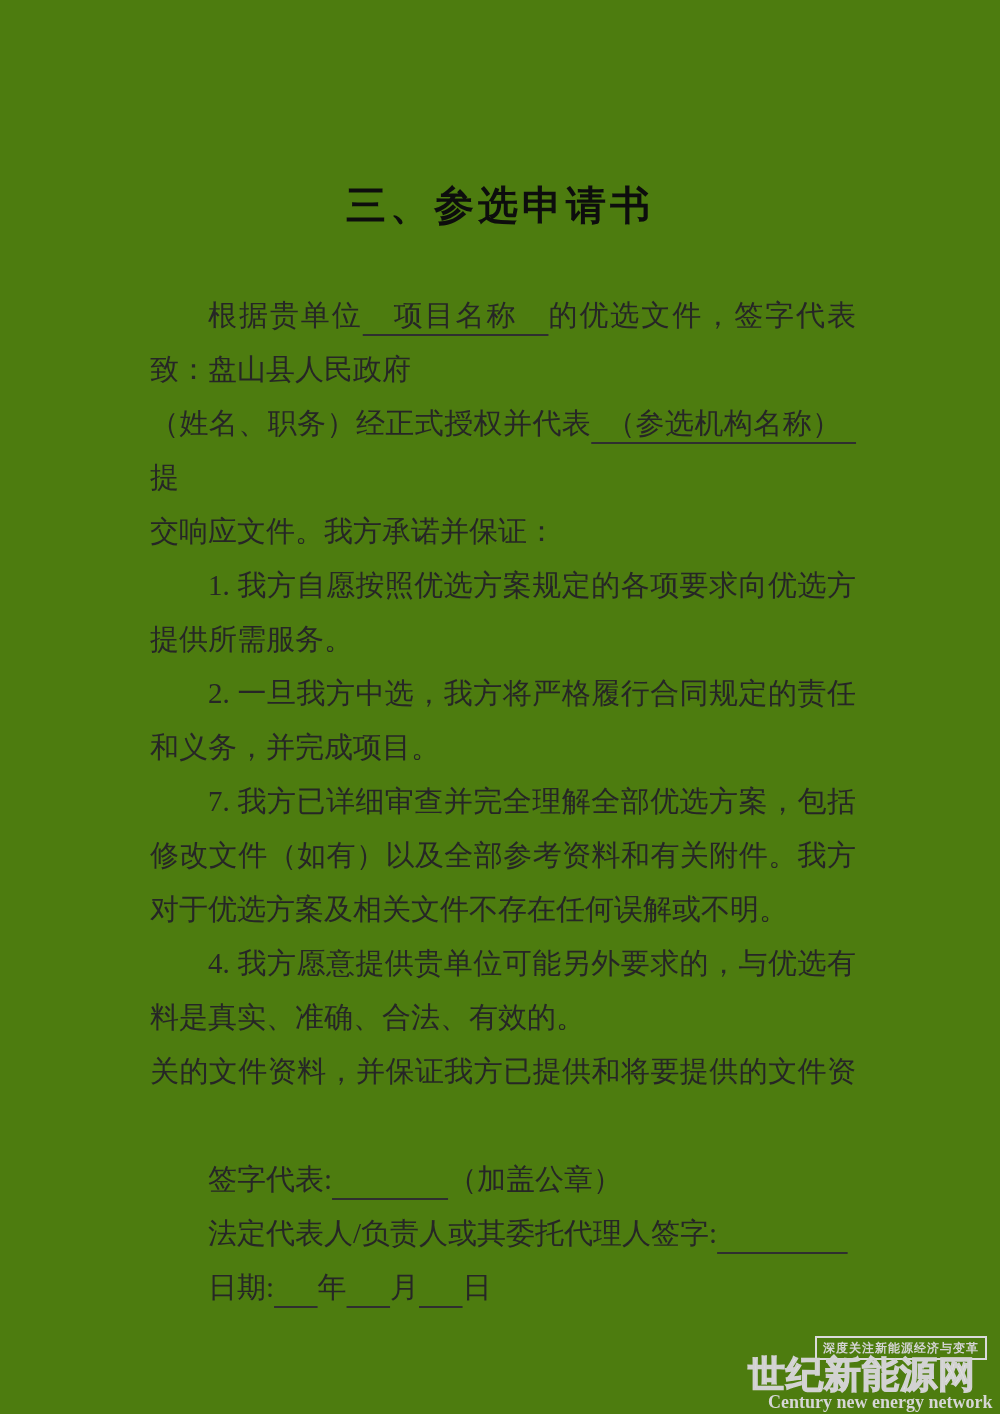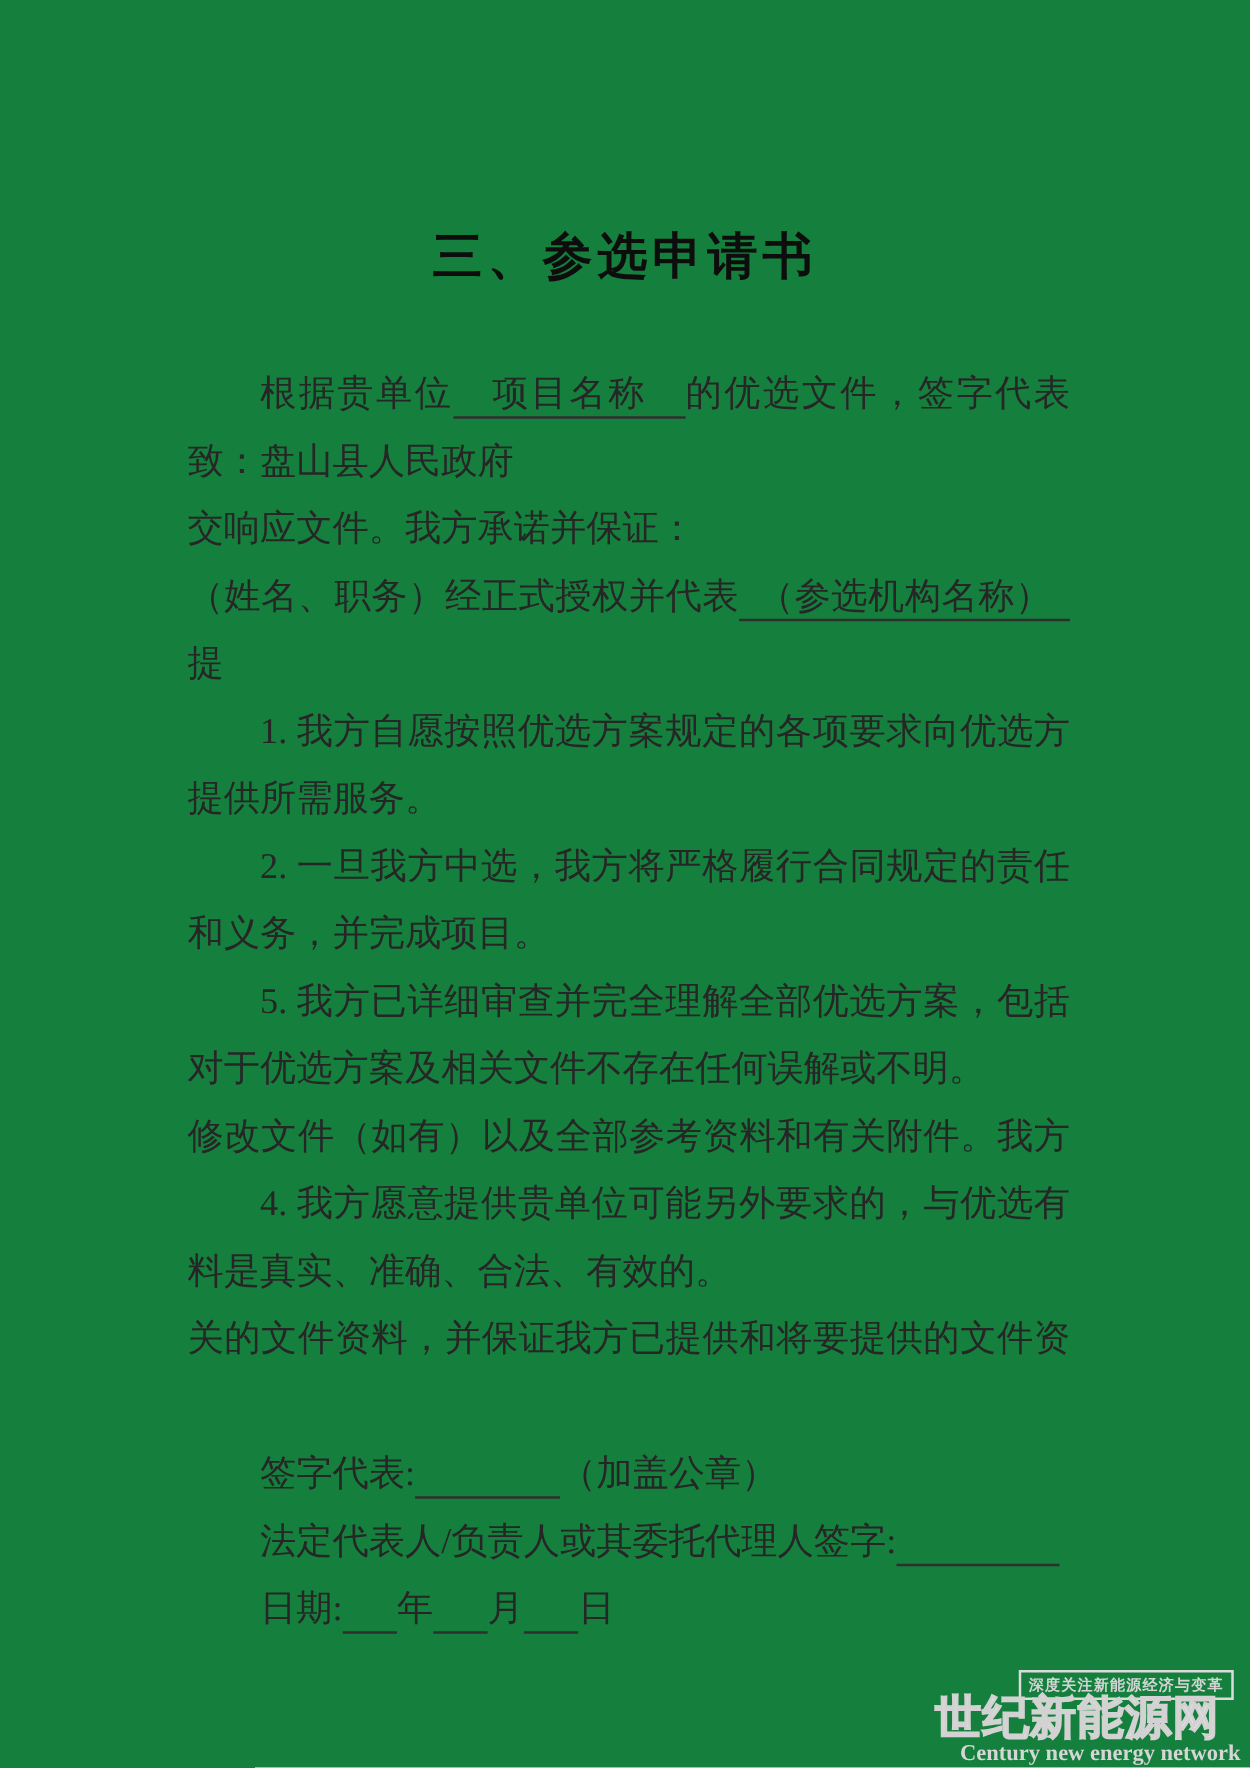--- a/index.html
+++ b/index.html
@@ -1,17 +1,17 @@
 <!DOCTYPE html>
 <html><head>
 <meta charset="utf-8">
 <style>
   html,body{margin:0;padding:0;background:#ffffff;}
   body{width:1000px;height:1414px;font-family:"Liberation Serif","DejaVu Serif",serif;}
-  .page{position:relative;width:1000px;height:1414px;background:#15803d;overflow:hidden;}
+  .page{position:relative;width:1000px;height:1414px;background:#4d7c0f;overflow:hidden;}
 
   .doc-title{
     position:absolute;top:183px;left:0;width:1000px;
     text-align:center;
     font-family:"Liberation Sans","DejaVu Sans",sans-serif;
     font-weight:700;font-size:40px;line-height:44px;
     letter-spacing:4px;color:#0d0d0d;
   }
 
   .content{
@@ -53,29 +53,29 @@
 </style>
 </head>
 <body>
 
 <div class="page">
   <div class="doc-title">三、参选申请书</div>
 
   <div class="content">
       <div class="line indent justify"><span>根据贵单位</span><span class="u">　项目名称　</span><span>的优选文件，签字代表</span></div>
       <div class="line"><span>致：盘山县人民政府</span></div>
+      <div class="line justify"><span>（姓名、职务）经正式授权并代表</span><span class="u"> （参选机构名称） </span><span>提</span></div>
       <div class="line"><span>交响应文件。我方承诺并保证：</span></div>
-      <div class="line justify"><span>（姓名、职务）经正式授权并代表</span><span class="u"> （参选机构名称） </span><span>提</span></div>
       <div class="line indent justify"><span>1. 我方自愿按照优选方案规定的各项要求向优选方</span></div>
       <div class="line"><span>提供所需服务。</span></div>
       <div class="line indent justify"><span>2. 一旦我方中选，我方将严格履行合同规定的责任</span></div>
       <div class="line"><span>和义务，并完成项目。</span></div>
-      <div class="line indent justify"><span>5. 我方已详细审查并完全理解全部优选方案，包括</span></div>
+      <div class="line indent justify"><span>7. 我方已详细审查并完全理解全部优选方案，包括</span></div>
+      <div class="line justify"><span>修改文件（如有）以及全部参考资料和有关附件。我方</span></div>
       <div class="line"><span>对于优选方案及相关文件不存在任何误解或不明。</span></div>
-      <div class="line justify"><span>修改文件（如有）以及全部参考资料和有关附件。我方</span></div>
       <div class="line indent justify"><span>4. 我方愿意提供贵单位可能另外要求的，与优选有</span></div>
       <div class="line"><span>料是真实、准确、合法、有效的。</span></div>
       <div class="line justify"><span>关的文件资料，并保证我方已提供和将要提供的文件资</span></div>
       <div class="line">&nbsp;</div>
       <div class="line indent"><span>签字代表:</span><span class="u">　　　　</span><span>（加盖公章）</span></div>
       <div class="line indent"><span>法定代表人/负责人或其委托代理人签字:</span><span class="u">　　　　 </span></div>
       <div class="line indent"><span>日期:</span><span class="u">　 </span><span>年</span><span class="u">　 </span><span>月</span><span class="u">　 </span><span>日</span></div>
     </div>
 
   <div class="wm-box">

